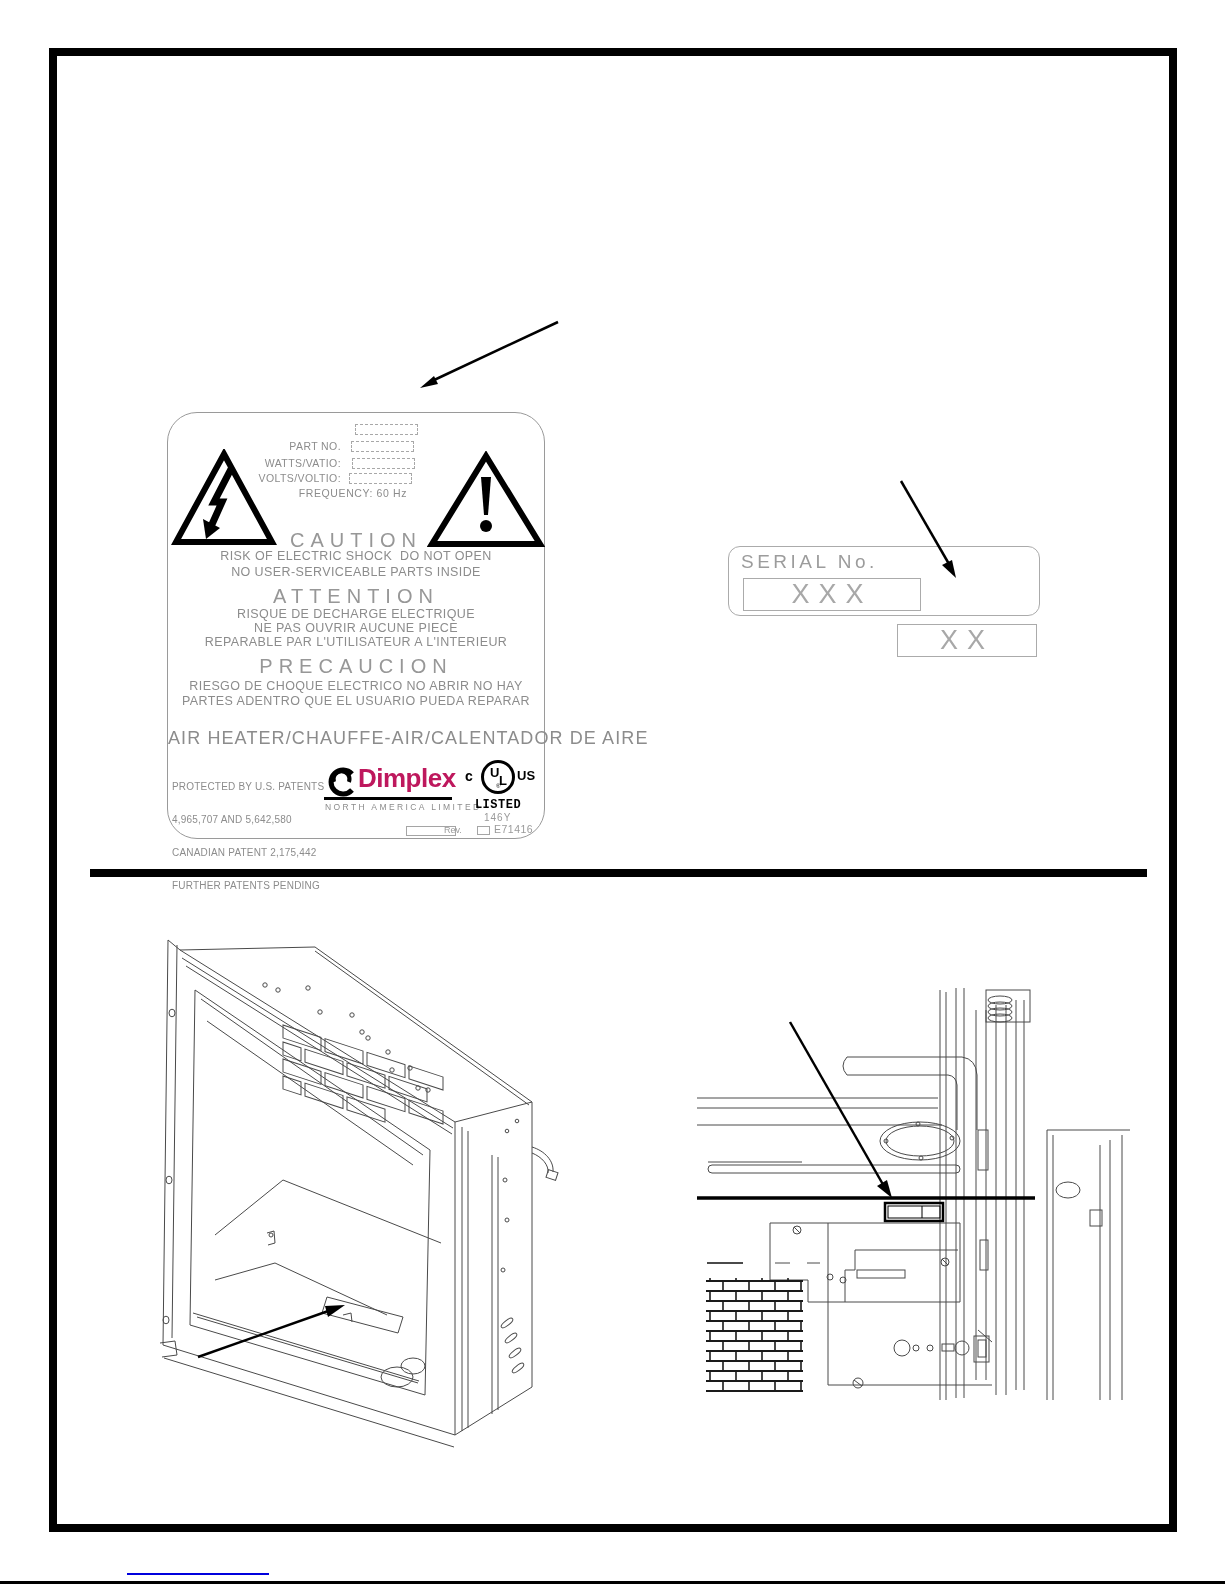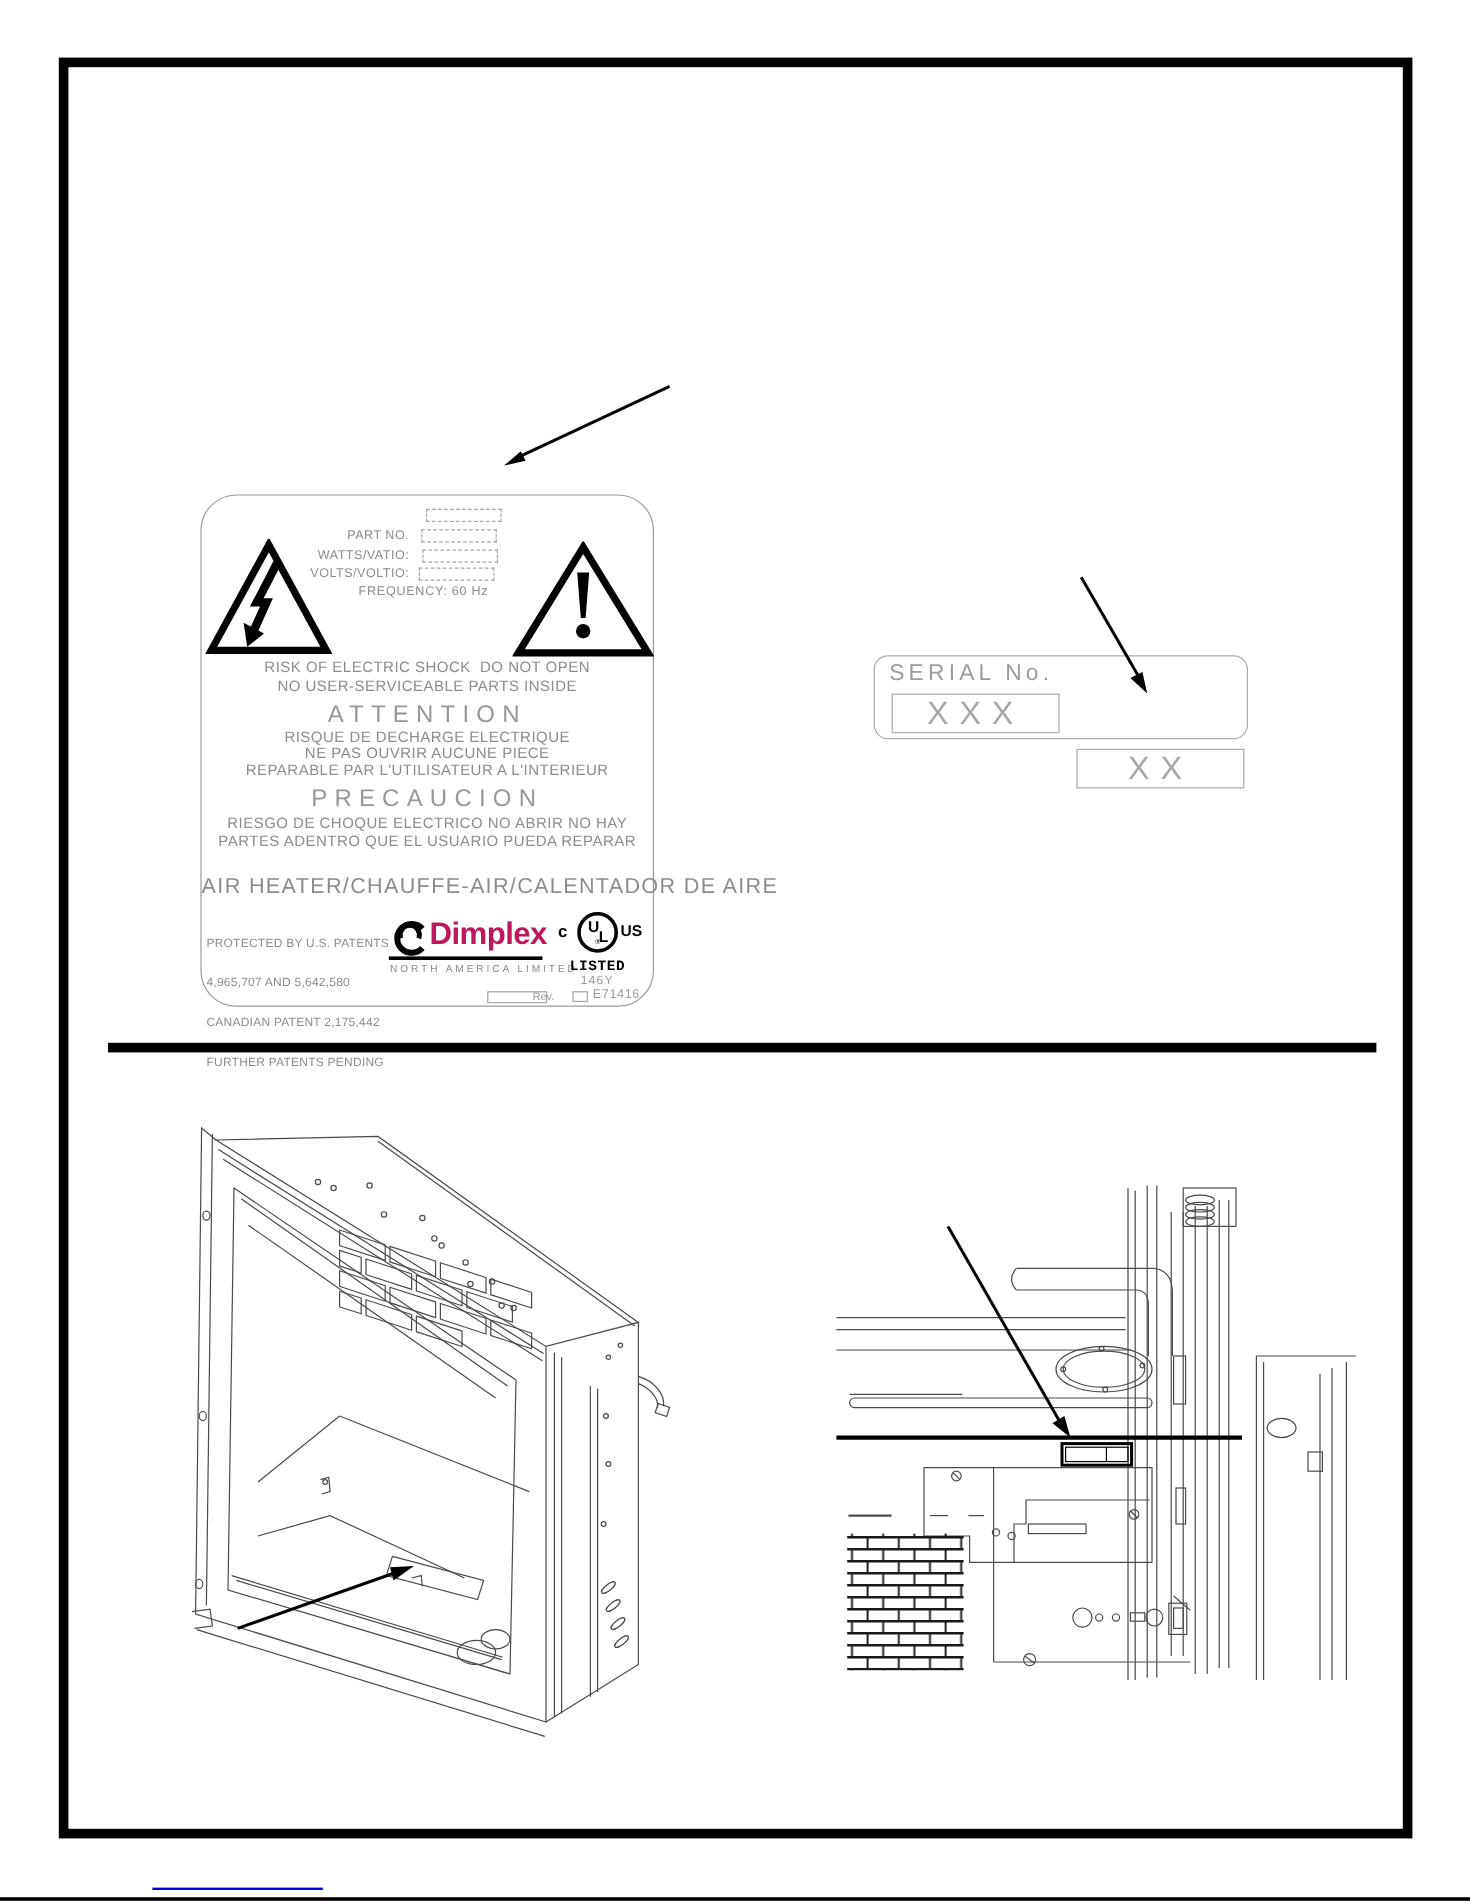--- a/index.html
+++ b/index.html
@@ -33,21 +33,21 @@
   .rev-box-long{position:absolute;left:238px;top:413px;width:50px;height:10px;border:1px solid #a5a5a5;box-sizing:border-box;}
   .rev-lab{position:absolute;left:276px;top:412px;font-size:9px;color:#9a9a9a;}
   .rev-box-small{position:absolute;left:309px;top:413px;width:13px;height:9px;border:1px solid #a5a5a5;box-sizing:border-box;}
   .file-no{position:absolute;left:326px;top:410px;font-size:10.5px;color:#9a9a9a;letter-spacing:.5px;}
 
   
   .serial-label{left:728px;top:546px;width:312px;height:70px;border:1.5px solid #ababab;border-radius:12px;box-sizing:border-box;color:#9c9c9c;}
   .serial-title{position:absolute;left:12px;top:4px;font-size:19px;letter-spacing:3.5px;color:#9c9c9c;white-space:pre;}
   .serial-box{position:absolute;top:31px;height:33px;border:1px solid #ababab;box-sizing:border-box;
               display:flex;align-items:center;justify-content:center;font-size:27px;letter-spacing:9px;color:#a8a8a8;}
-  .serial-box-left{left:14px;width:140px;}
+  .serial-box-left{left:14px;width:178px;}
   .serial-box-right{left:168px;width:140px;margin-top:46px;}
 
   
   .divider{left:90px;top:869px;width:1057px;height:8px;background:#000;}
   .footer-link-underline{left:127px;top:1573px;width:142px;height:2px;background:#0000dd;display:block;}
   .bottom-rule{left:0;top:1581px;width:1225px;height:2.5px;background:#000;}
   svg{display:block;}
 </style>
 </head>
 <body>
@@ -71,20 +71,21 @@
       <polygon points="53,5 101,93 5,93" fill="#fff" stroke="#000" stroke-width="6"></polygon>
       <path d="M60,20 L43,53 L51,53 L38,82" fill="none" stroke="#000" stroke-width="7"></path>
       <polygon points="35,90 32,70 49,79" fill="#000"></polygon>
     </svg>
     <svg class="abs" style="left:259px;top:38px;" width="118" height="102" viewBox="0 0 118 102">
       <polygon points="59,5 113,93 5,93" fill="#fff" stroke="#000" stroke-width="6"></polygon>
       <polygon points="54,26 64,26 61,64 57,64" fill="#000"></polygon>
       <circle cx="59" cy="75" r="6" fill="#000"></circle>
     </svg>
 
+    <div class="lbl-head" style="top:116px;">CAUTION</div>
     <div class="lbl-line" style="top:136px;">RISK OF ELECTRIC SHOCK  DO NOT OPEN</div>
     <div class="lbl-line" style="top:152px;">NO USER-SERVICEABLE PARTS INSIDE</div>
 
     <div class="lbl-head" style="top:172px;">ATTENTION</div>
     <div class="lbl-line" style="top:194px;">RISQUE DE DECHARGE ELECTRIQUE</div>
     <div class="lbl-line" style="top:208px;">NE PAS OUVRIR AUCUNE PIECE</div>
     <div class="lbl-line" style="top:222px;">REPARABLE PAR L'UTILISATEUR A L'INTERIEUR</div>
 
     <div class="lbl-head" style="top:242px;">PRECAUCION</div>
     <div class="lbl-line" style="top:266px;">RIESGO DE CHOQUE ELECTRICO NO ABRIR NO HAY</div>

